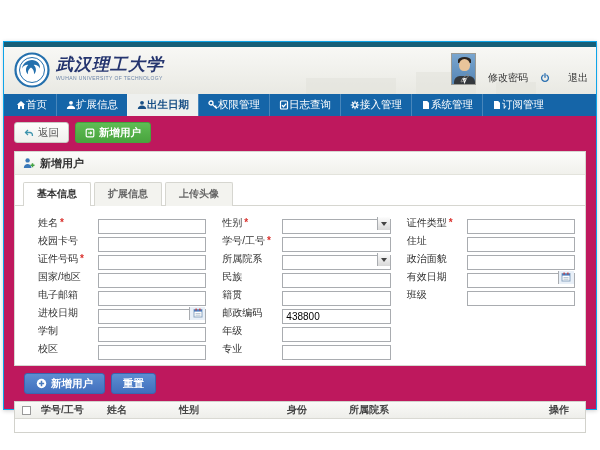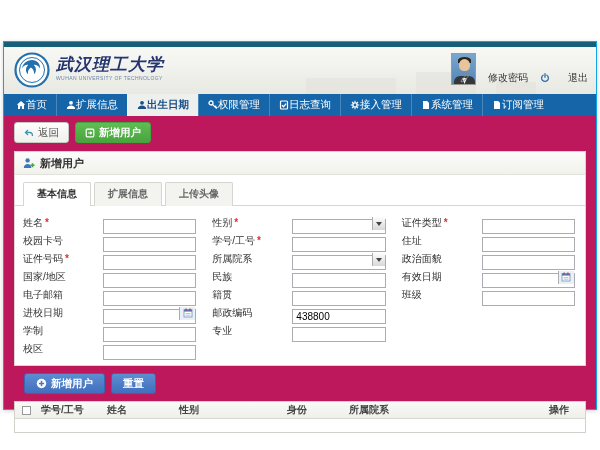--- a/index.html
+++ b/index.html
@@ -51,27 +51,27 @@
   .panel-hd { height:23px; display:flex; align-items:center; gap:5px; padding:0 8px;
               background:linear-gradient(#fcfcfa,#f1f1ec); border-bottom:1px solid #e3e3dc;
               font-size:11px; font-weight:bold; color:#333; }
   .panel-hd svg { width:12px; height:12px; }
   .tabs { padding:6px 8px 0; border-bottom:1px solid #d6d6d0; display:flex; gap:3px; }
   .tab { padding:4px 13px 5px; font-size:10px; font-weight:bold; color:#666; background:#f3f3ef;
          border:1px solid #d6d6d0; border-bottom:none; border-radius:2px 2px 0 0;
          position:relative; top:1px; cursor:pointer; }
   .tab.active { background:#fff; color:#333; }
 
-  .form { display:flex; padding:9px 6px 6px 8px; }
+  .form { display:flex; padding:9px 6px 6px 23px; }
   .fcol { flex:1; padding-right:16px; }
   .fcol:last-child { padding-right:4px; }
   .frow { display:flex; align-items:center; height:16.5px; margin-bottom:1.5px; }
   .flabel { width:60px; font-size:10px; color:#333; flex-shrink:0; white-space:nowrap; }
   .req { color:#d9302c; margin-left:2px; font-weight:bold; }
-  .fctrl { flex:1; position:relative; height:15px;margin-left:20px; }
+  .fctrl { flex:1; position:relative; height:15px; }
   .tinput { width:100%; height:15px; border:1px solid #a9acb0; font-size:10px; padding:0 3px;
             background:#fff; font-family:"Liberation Sans",sans-serif; outline:none; }
   .sel-arrow { position:absolute; right:1px; top:1px; width:13px; height:13px;
                background:linear-gradient(#fdfdfd,#d8d8d8); border-left:1px solid #a9acb0;
                display:flex; align-items:center; justify-content:center; cursor:pointer; }
   .sel-arrow::after { content:""; border:3px solid transparent; border-top:4px solid #444; margin-top:4px; }
   .date-btn { position:absolute; right:1px; top:1px; width:16px; height:13px; background:#e9f0f8;
               border-left:1px solid #a9acb0; display:flex; align-items:center; justify-content:center; cursor:pointer; }
   .date-btn svg { width:10px; height:10px; }
 
@@ -304,20 +304,24 @@
             </div>
             <div class="frow">
               <div class="flabel">籍贯</div>
               <div class="fctrl"><input class="tinput" type="text" style=""></div>
             </div>
             <div class="frow">
               <div class="flabel">邮政编码</div>
               <div class="fctrl"><input class="tinput" type="text" value="438800" style=""></div>
             </div>
             <div class="frow">
+              <div class="flabel">年级</div>
+              <div class="fctrl"><input class="tinput" type="text" style=""></div>
+            </div>
+            <div class="frow">
               <div class="flabel">专业</div>
               <div class="fctrl"><input class="tinput" type="text" style=""></div>
             </div>
           </div>
           <div class="fcol">
             <div class="frow">
               <div class="flabel">证件类型<span class="req">*</span></div>
               <div class="fctrl"><input class="tinput" type="text" style=""></div>
             </div>
             <div class="frow">

